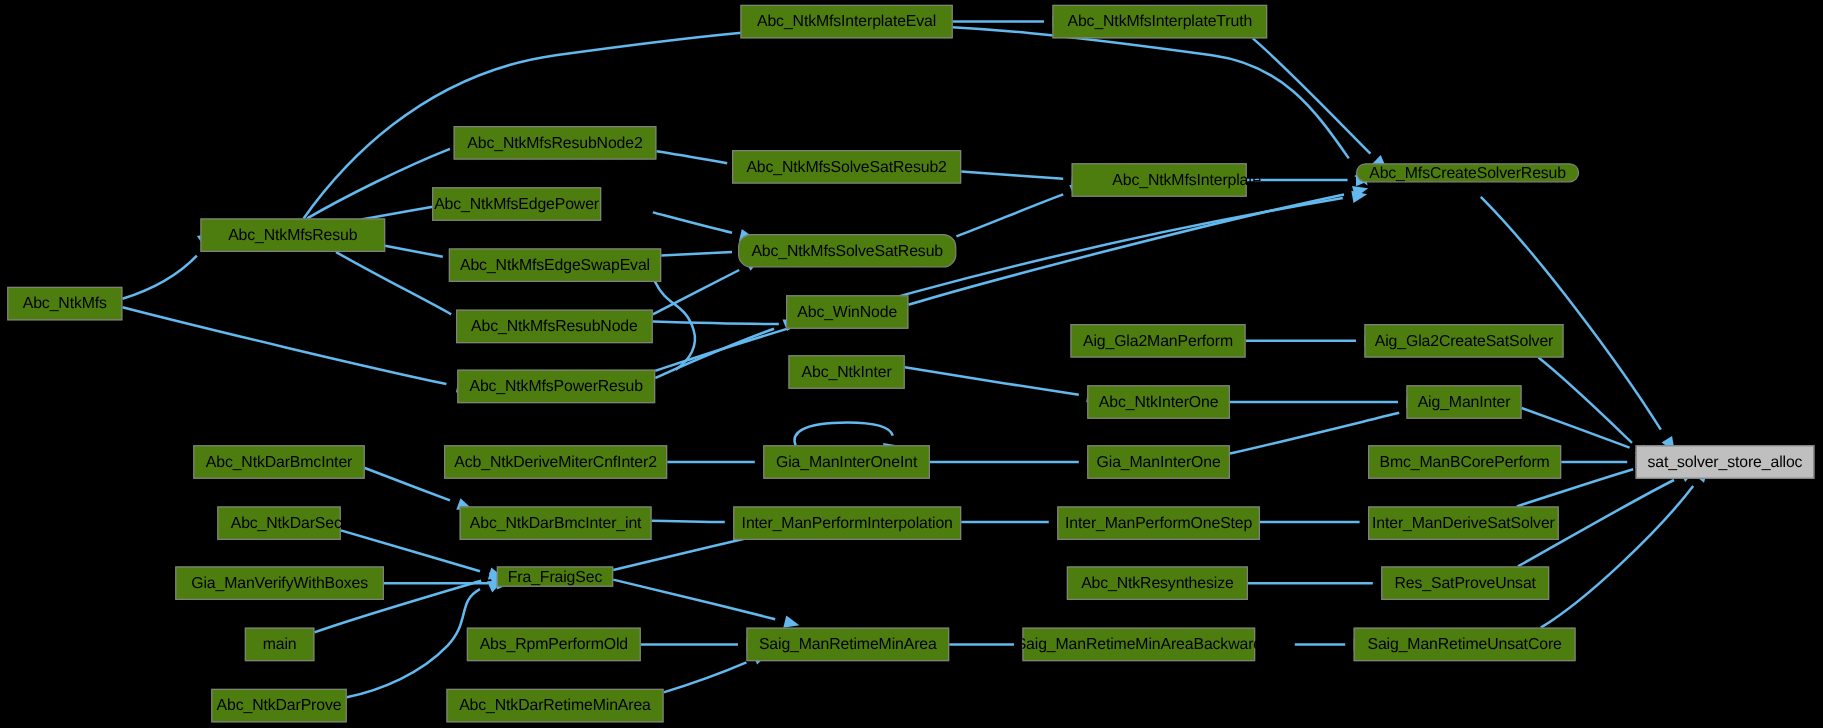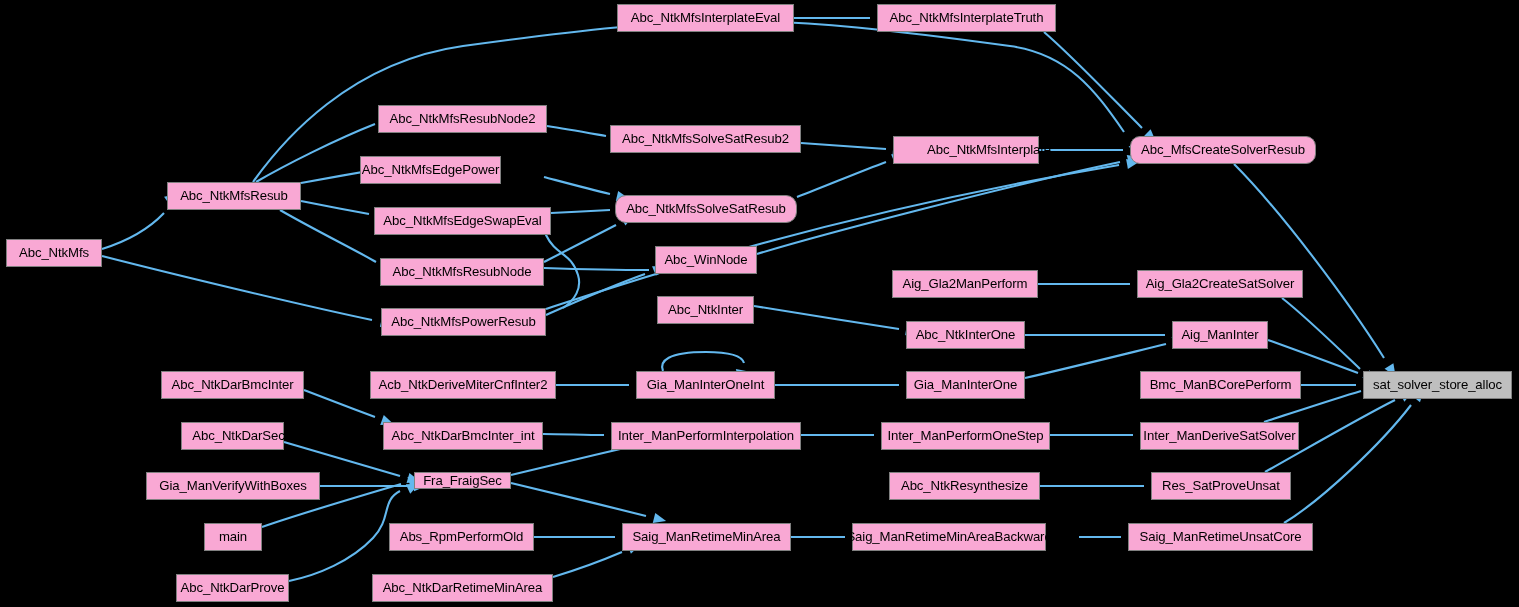--- a/index.html
+++ b/index.html
@@ -19,21 +19,21 @@
     position: absolute;
     left: 0;
     top: 0;
     width: 1519px;
     height: 607px;
     pointer-events: none;
   }
   .node {
     position: absolute;
     box-sizing: border-box;
-    background: #f9a8d4;
+    background: #4d7c0f;
     border: 1px solid #808080;
     color: #000000;
     font-size: 13.2px;
     line-height: 1;
     display: flex;
     align-items: center;
     justify-content: center;
     white-space: nowrap;
     letter-spacing: -0.1px;
     z-index: 5;
@@ -246,34 +246,34 @@
         <polygon points="0,-5.2 12.5,0 0,5.2" fill="#63B8EE" transform="translate(1128,537) rotate(0)"></polygon>
       </g>
       <g>
         <path d="M1284,523 C1322,500 1382,443 1411,405" fill="none" stroke="#63B8EE" stroke-width="2.1"></path>
         <polygon points="0,-5.2 12.5,0 0,5.2" fill="#63B8EE" transform="translate(1416,399) rotate(-50)"></polygon>
       </g>
     </svg>
 
   <div id="node-layer">
       <div class="node" style="left: 6px; top: 239px; width: 96px; height: 28px;">Abc_NtkMfs</div>
-      <div class="node" style="left: 167px; top: 182px; width: 134px; height: 28px;">Abc_NtkMfsResub</div>
+      <div class="node" style="left: 167px; top: 182px; width: 154px; height: 28px;">Abc_NtkMfsResub</div>
       <div class="node" style="left: 378px; top: 105px; width: 169px; height: 28px;">Abc_NtkMfsResubNode2</div>
       <div class="node" style="left: 360px; top: 156px; width: 141px; height: 28px; text-align: center;">Abc_NtkMfsEdgePower</div>
       <div class="node" style="left: 374px; top: 207px; width: 177px; height: 28px;">Abc_NtkMfsEdgeSwapEval</div>
       <div class="node" style="left: 380px; top: 258px; width: 164px; height: 28px;">Abc_NtkMfsResubNode</div>
       <div class="node" style="left: 381px; top: 308px; width: 165px; height: 28px;">Abc_NtkMfsPowerResub</div>
       <div class="node" style="left: 617px; top: 4px; width: 177px; height: 28px;">Abc_NtkMfsInterplateEval</div>
       <div class="node" style="left: 877px; top: 4px; width: 179px; height: 28px;">Abc_NtkMfsInterplateTruth</div>
       <div class="node" style="left: 610px; top: 125px; width: 191px; height: 28px;">Abc_NtkMfsSolveSatResub2</div>
       <div class="node" style="left: 615px; top: 195px; width: 182px; height: 28px; border-radius: 11px;">Abc_NtkMfsSolveSatResub</div>
       <div class="node" style="left: 655px; top: 246px; width: 102px; height: 28px;">Abc_WinNode</div>
       <div class="node" style="left: 657px; top: 296px; width: 97px; height: 28px;">Abc_NtkInter</div>
       <div class="node" style="left: 893px; top: 136px; width: 146px; height: 28px; padding-left: 46px;">Abc_NtkMfsInterplate</div>
-      <div class="node" style="left: 1130px; top: 136px; width: 186px; height: 28px; border-radius: 10px;">Abc_MfsCreateSolverResub</div>
+      <div class="node" style="left: 1130px; top: 136px; width: 186px; height: 16px; border-radius: 10px;">Abc_MfsCreateSolverResub</div>
       <div class="node" style="left: 892px; top: 270px; width: 146px; height: 28px;">Aig_Gla2ManPerform</div>
       <div class="node" style="left: 1137px; top: 270px; width: 166px; height: 28px;">Aig_Gla2CreateSatSolver</div>
       <div class="node" style="left: 906px; top: 321px; width: 119px; height: 28px;">Abc_NtkInterOne</div>
       <div class="node" style="left: 1172px; top: 321px; width: 96px; height: 28px;">Aig_ManInter</div>
       <div class="node" style="left: 161px; top: 371px; width: 143px; height: 28px;">Abc_NtkDarBmcInter</div>
       <div class="node" style="left: 370px; top: 371px; width: 186px; height: 28px;">Acb_NtkDeriveMiterCnfInter2</div>
       <div class="node" style="left: 636px; top: 371px; width: 139px; height: 28px;">Gia_ManInterOneInt</div>
       <div class="node" style="left: 906px; top: 371px; width: 119px; height: 28px;">Gia_ManInterOne</div>
       <div class="node" style="left: 1140px; top: 371px; width: 161px; height: 28px;">Bmc_ManBCorePerform</div>
       <div class="node highlight" style="left: 1363px; top: 371px; width: 149px; height: 28px;">sat_solver_store_alloc</div>

